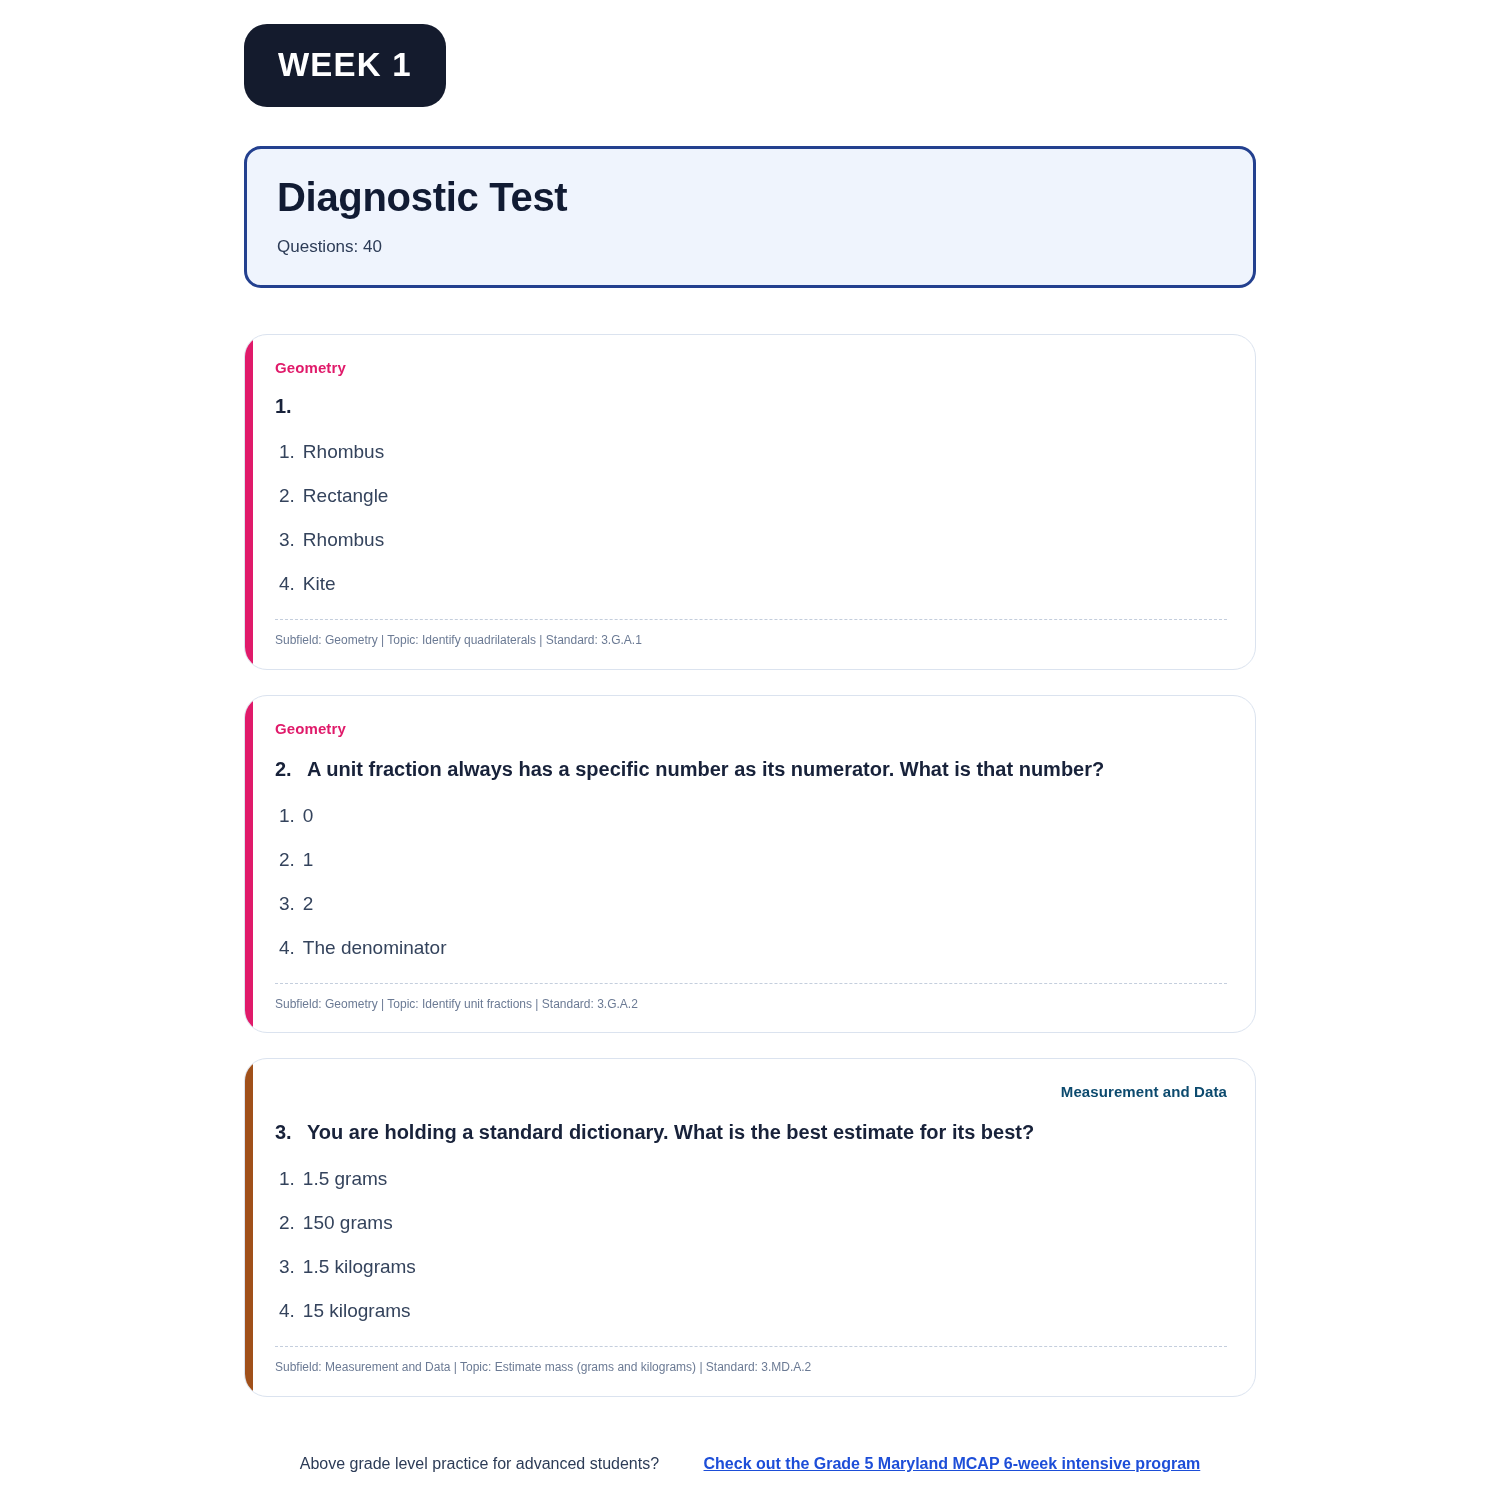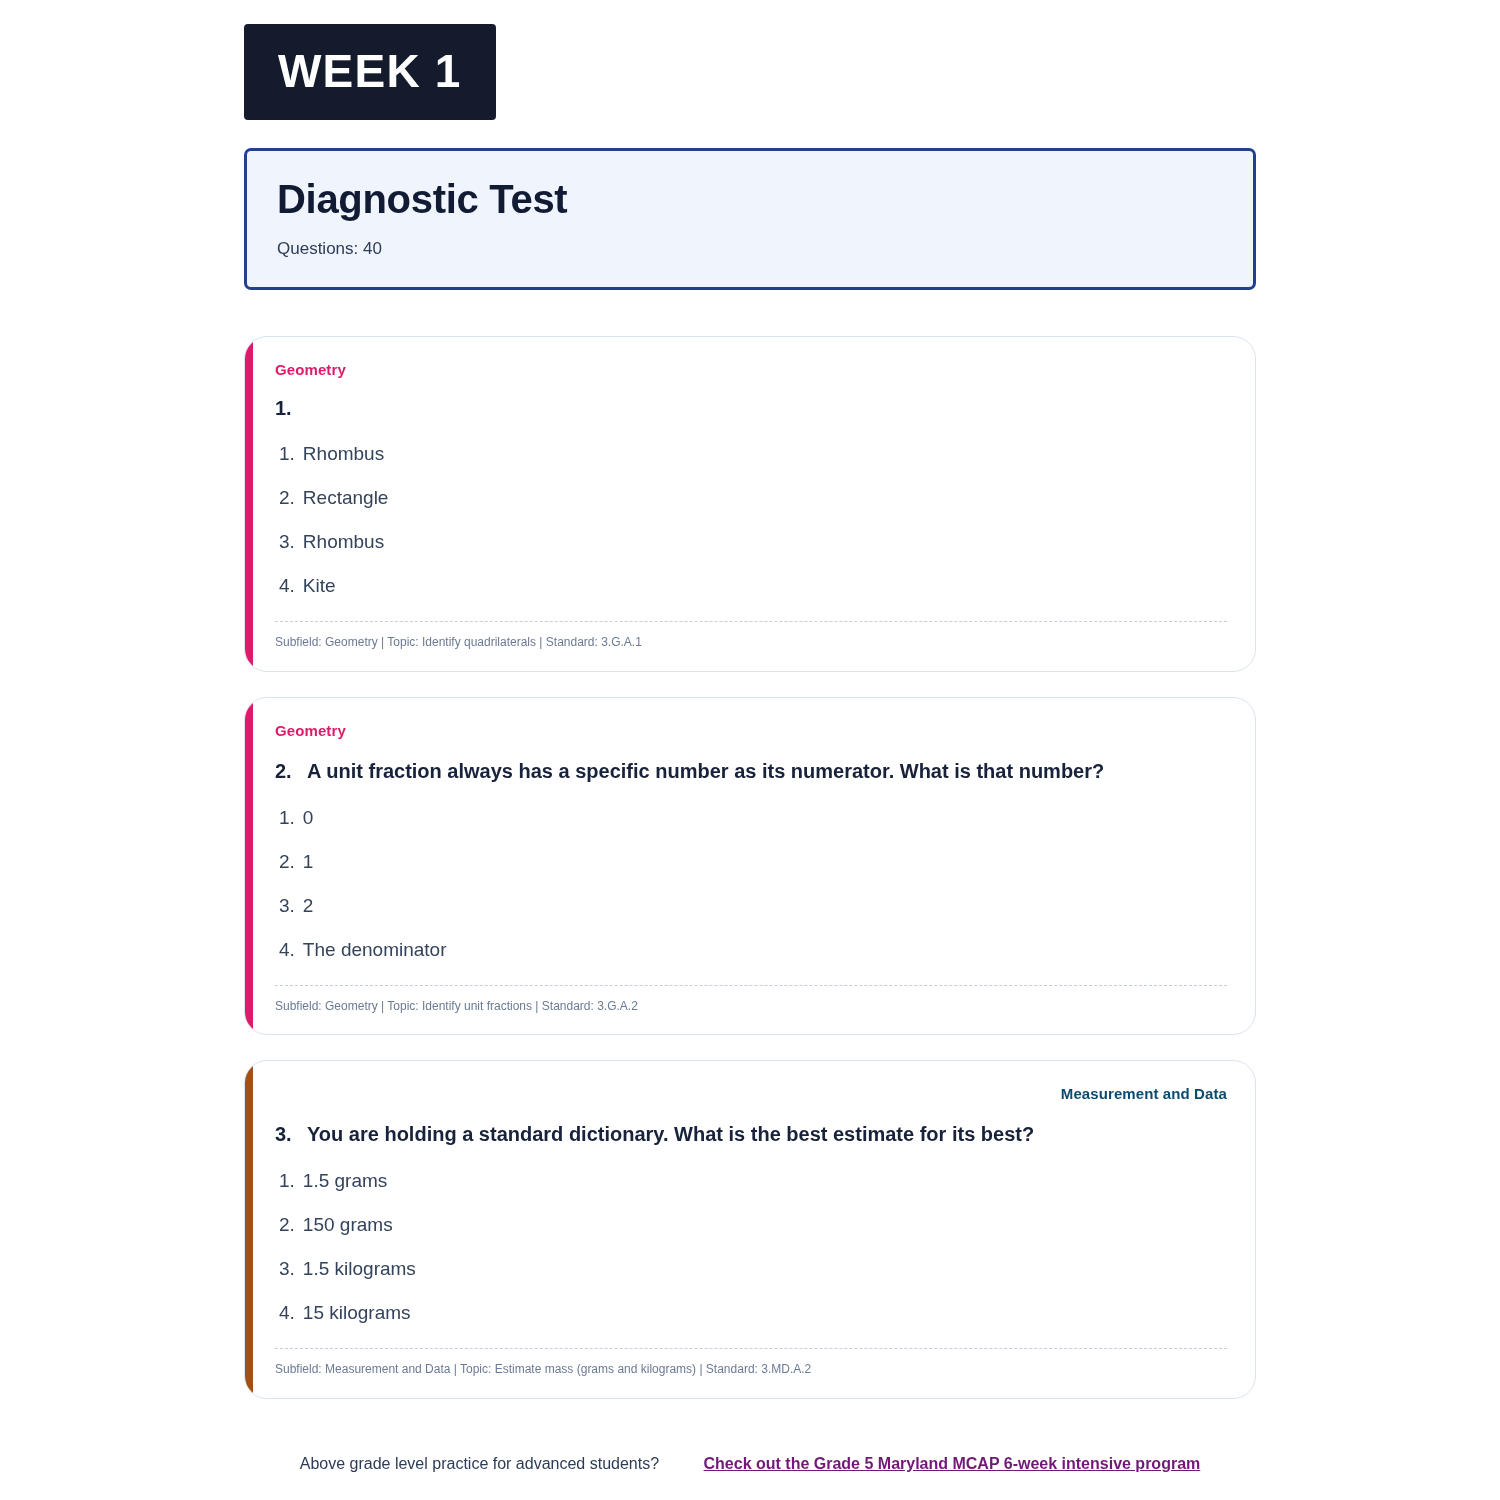--- a/index.html
+++ b/index.html
@@ -24,34 +24,34 @@
     left: 244px;
     top: 24px;
     width: 1012px;
   }
 
   
   .week-badge {
     display: inline-block;
     background: #141b2d;
     color: #ffffff;
-    font-size: 46px;
+    font-size: 33px;
     font-weight: bold;
     letter-spacing: 1.2px;
     padding: 24px 34px 26px 34px;
-    border-radius: 4px;
+    border-radius: 23px;
     line-height: 1;
   }
 
   
   .title-card {
-    margin-top: 28px;
+    margin-top: 39px;
     background: #eff4fd;
     border: 3px solid #23408f;
-    border-radius: 7px;
+    border-radius: 17px;
     padding: 26px 23px 28px 30px;
   }
   .title-card h1 {
     font-size: 40px;
     font-weight: bold;
     color: #111b33;
     line-height: 1.1;
     letter-spacing: -0.3px;
   }
   .title-card .meta {
@@ -138,21 +138,21 @@
   .page-footer {
     position: absolute;
     left: 0;
     right: 0;
     top: 1455px;
     text-align: center;
     font-size: 16px;
     color: #2d3c57;
   }
   .page-footer a {
-    color: #701a75;
+    color: #1d4ed8;
     font-weight: bold;
     text-decoration: underline;
     margin-left: 40px;
   }
 </style>
 </head>
 <body>
 
 <div class="page">
   <div class="content">

